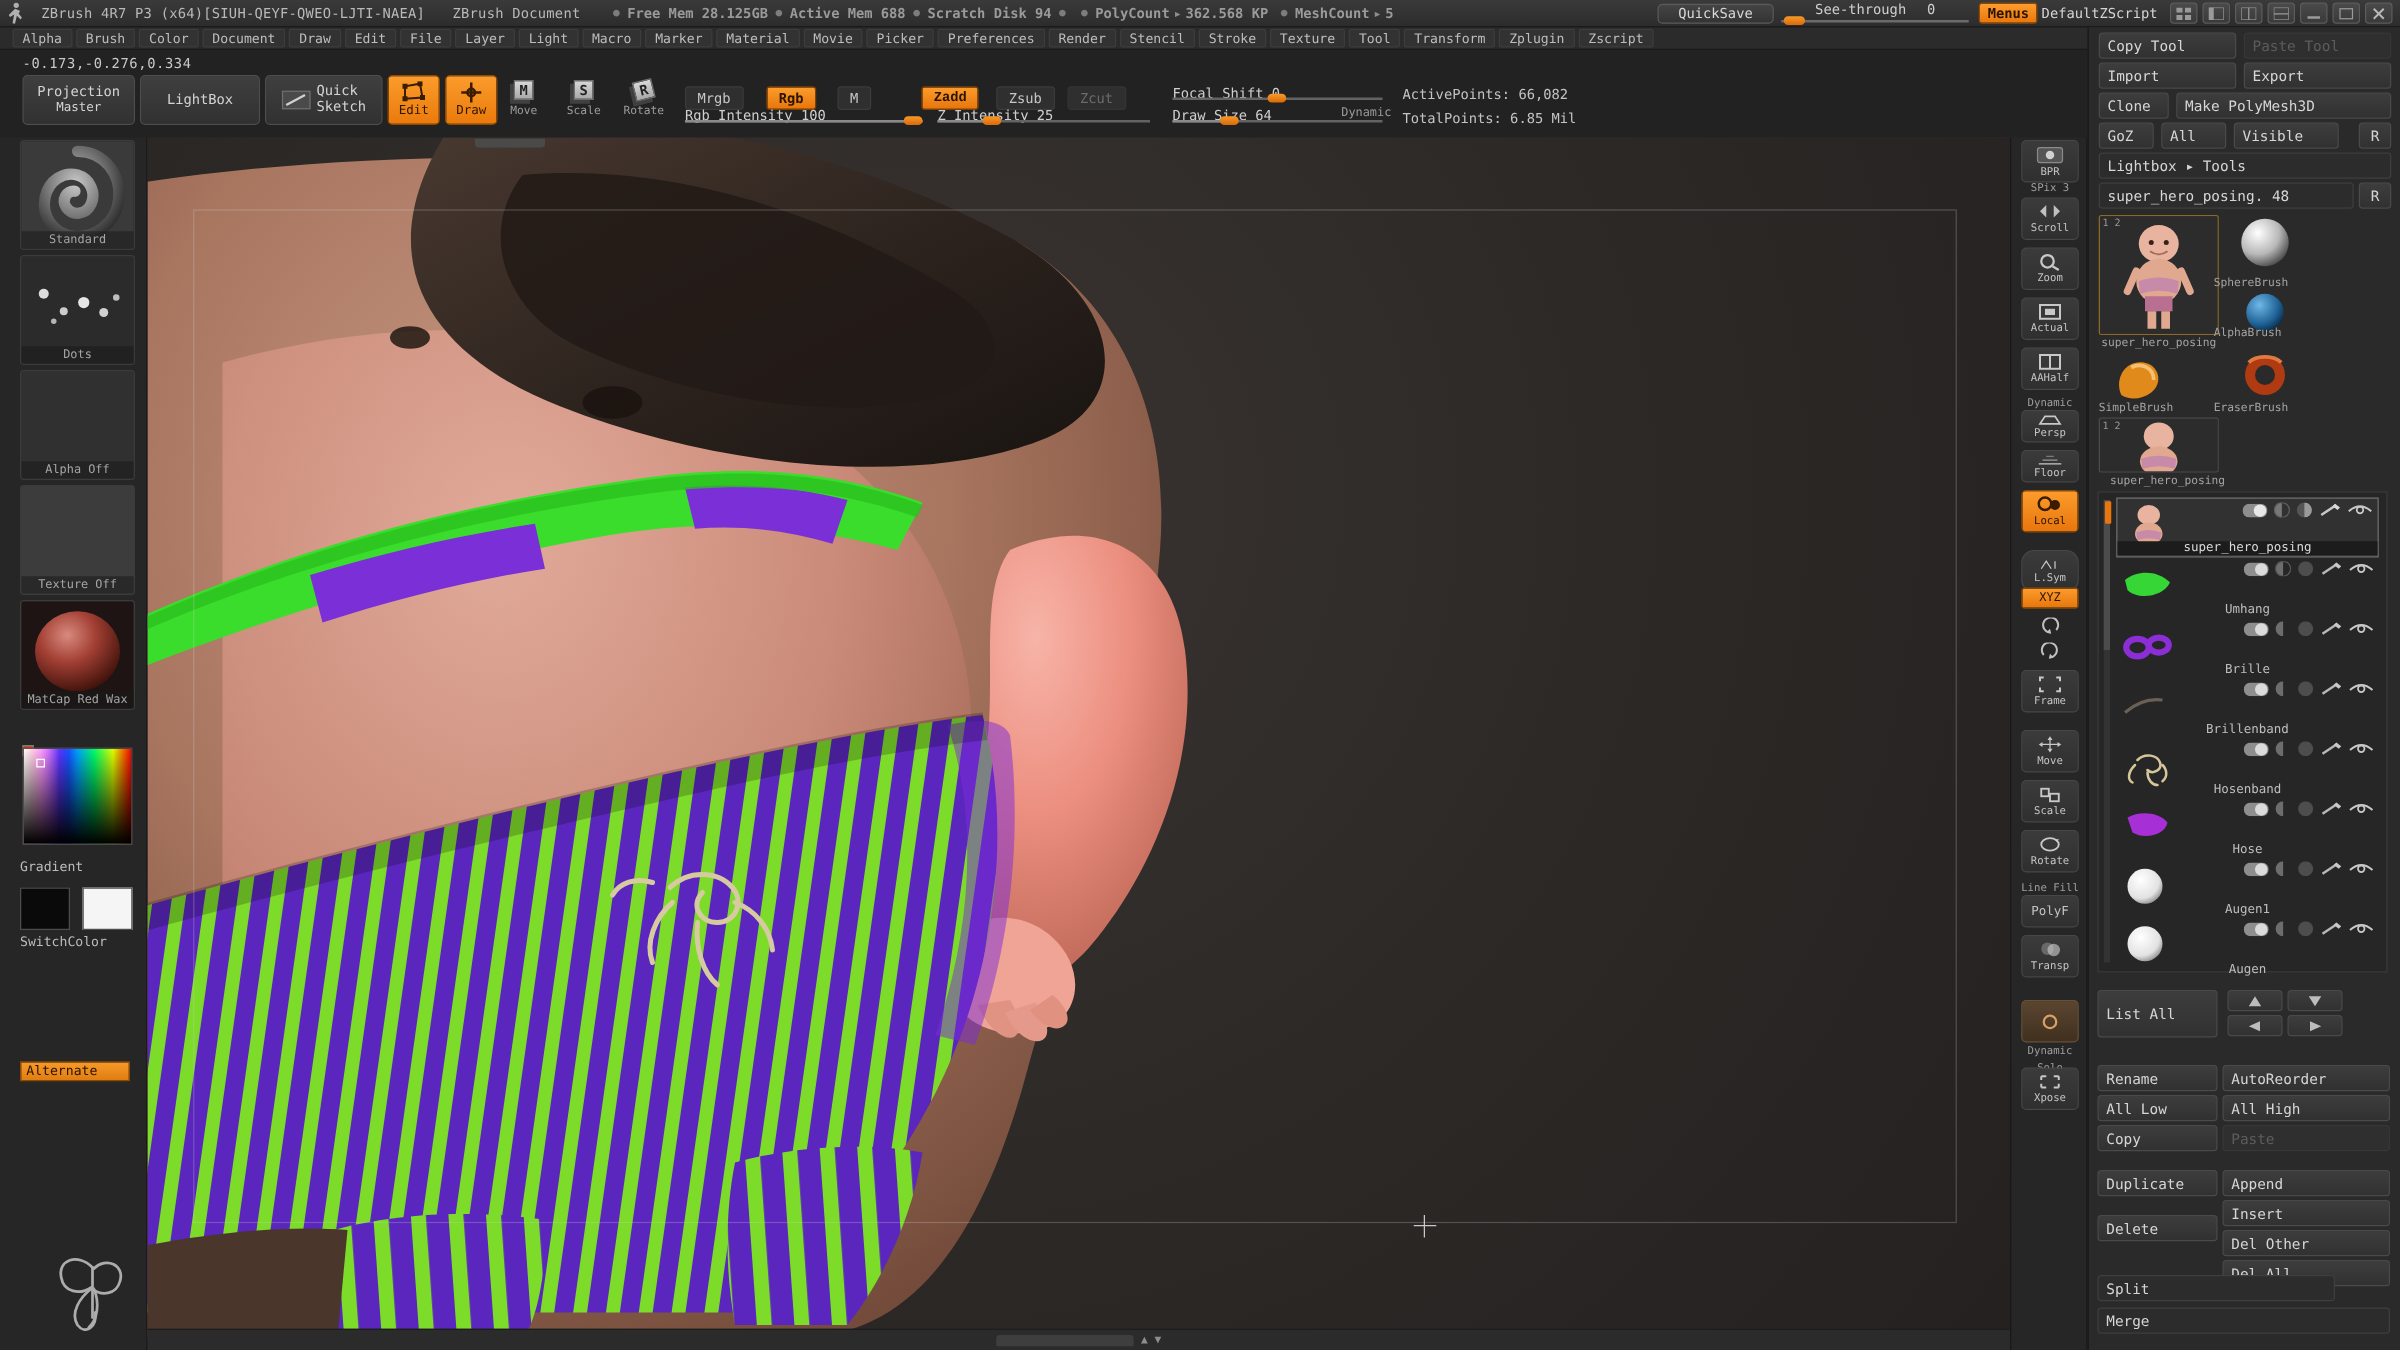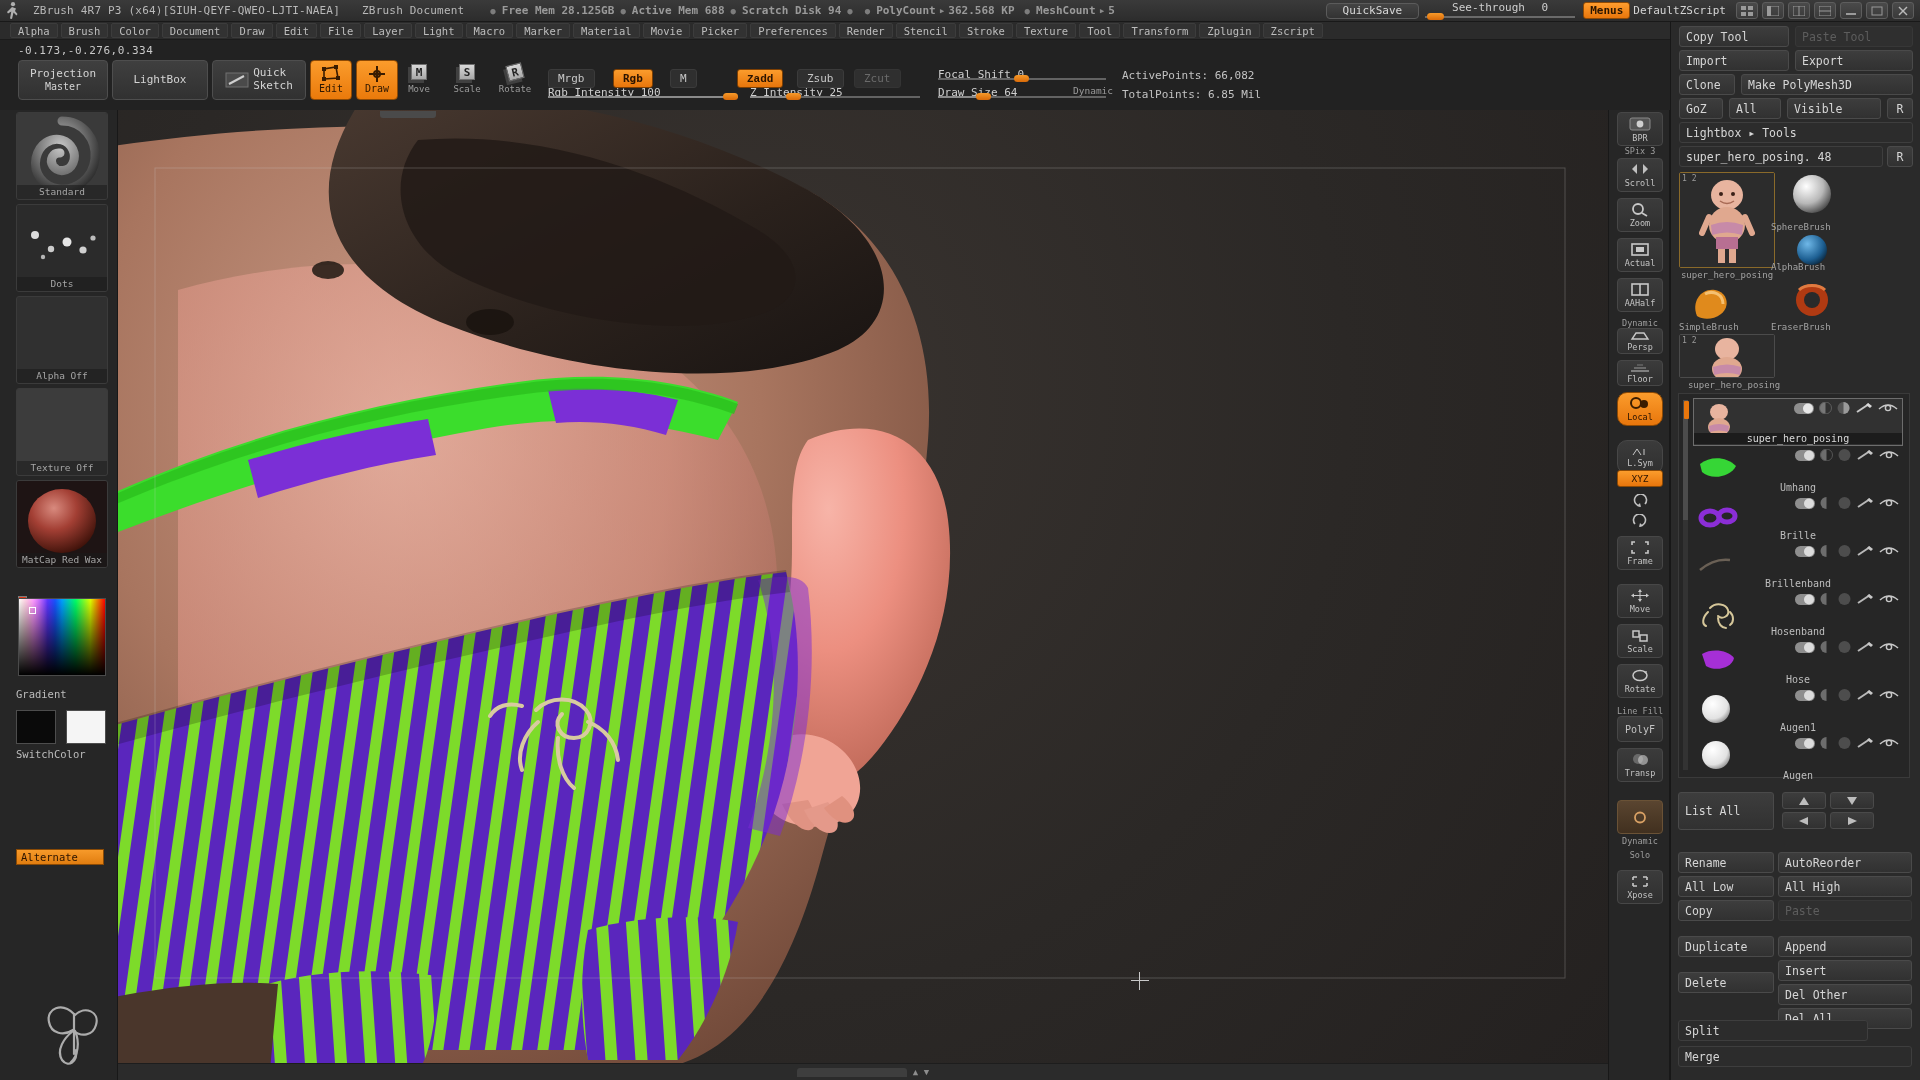--- a/index.html
+++ b/index.html
@@ -722,21 +722,21 @@
 
     <div class="rbtn" style="top:250px; height:26px;">
       <svg width="20" height="10" viewBox="0 0 20 10">
         <line x1="1" y1="8" x2="19" y2="8" stroke="#c8c8c8"></line>
           <line x1="4" y1="5" x2="16" y2="5" stroke="#9a9a9a"></line>
           <line x1="7" y1="2" x2="13" y2="2" stroke="#7a7a7a"></line>
       </svg>
       <span class="cap">Floor</span>
     </div>
 
-    <div class="rbtn on" style="top:282px; height:34px;border-radius:10px;">
+    <div class="rbtn on" style="top:282px; height:34px;">
       <svg width="22" height="15" viewBox="0 0 22 15">
         <circle cx="7" cy="7" r="5" fill="none" stroke="#3a1c00" stroke-width="2"></circle>
         <circle cx="15" cy="8" r="4" fill="#3a1c00"></circle>
       </svg>
       <span class="cap">Local</span>
     </div>
 
     <div class="rbtn" style="top:330px; height:34px;border-radius:10px;">
       <svg width="20" height="10" viewBox="0 0 20 10">
         <path d="M3 8 L7 2 L11 8" fill="none" stroke="#c8c8c8"></path>
@@ -806,42 +806,42 @@
     </div>
 
     <div class="rbtn" style="top:690px; background:linear-gradient(#5a4530,#41301f); border-color:#6a5236;">
       <svg width="20" height="15" viewBox="0 0 20 15">
         <circle cx="10" cy="7.5" r="5" fill="none" stroke="#d8a064" stroke-width="1.8"></circle>
       </svg>
     </div>
     <div class="rcap-top" style="top:726px;">Dynamic</div>
     <div class="rcap-top" style="top:740px;">Solo</div>
 
-    <div class="rbtn" style="top:760px;">
+    <div class="rbtn" style="top:744px;">
       <svg width="20" height="15" viewBox="0 0 20 15">
         <path d="M3 3 L7 3 M3 3 L3 6 M17 3 L13 3 M17 3 L17 6 M3 12 L7 12 M3 12 L3 9 M17 12 L13 12 M17 12 L17 9" fill="none" stroke="#c8c8c8" stroke-width="1.6"></path>
       </svg>
       <span class="cap">Xpose</span>
     </div>
   </div>
 
   <div class="rpanel">
 
     <div class="pbtn" style="left:8px; top:4px; width:110px;">Copy Tool</div>
     <div class="pbtn dim" style="left:124px; top:4px; width:118px;">Paste Tool</div>
 
     <div class="pbtn" style="left:8px; top:28px; width:110px;">Import</div>
     <div class="pbtn" style="left:124px; top:28px; width:118px;">Export</div>
 
     <div class="pbtn" style="left:8px; top:52px; width:56px;">Clone</div>
     <div class="pbtn" style="left:70px; top:52px; width:172px;">Make PolyMesh3D</div>
 
     <div class="pbtn" style="left:8px; top:76px; width:44px;">GoZ</div>
     <div class="pbtn" style="left:58px; top:76px; width:52px;">All</div>
-    <div class="pbtn" style="left:116px; top:76px; width:94px;">Visible</div>
+    <div class="pbtn" style="left:116px; top:76px; width:84px;">Visible</div>
     <div class="pbtn ctr" style="left:216px; top:76px; width:26px;">R</div>
 
     <div class="pbtn" style="left:8px; top:100px; width:234px; background:#2c2c2c; border-color:#3e3e3e;">Lightbox ▸ Tools</div>
 
     <div class="pbtn" style="left:8px; top:124px; width:204px; background:#2c2c2c; border-color:#3e3e3e;">super_hero_posing. 48</div>
     <div class="pbtn ctr" style="left:216px; top:124px; width:26px;">R</div>
 
     <div class="thumbbox" style="left:8px; top:150px; width:96px; height:96px; border-color:#8a6a2a;">
       <svg width="94" height="94" viewBox="0 0 94 94">
         <rect width="94" height="94" fill="#2c2c2c"></rect>

